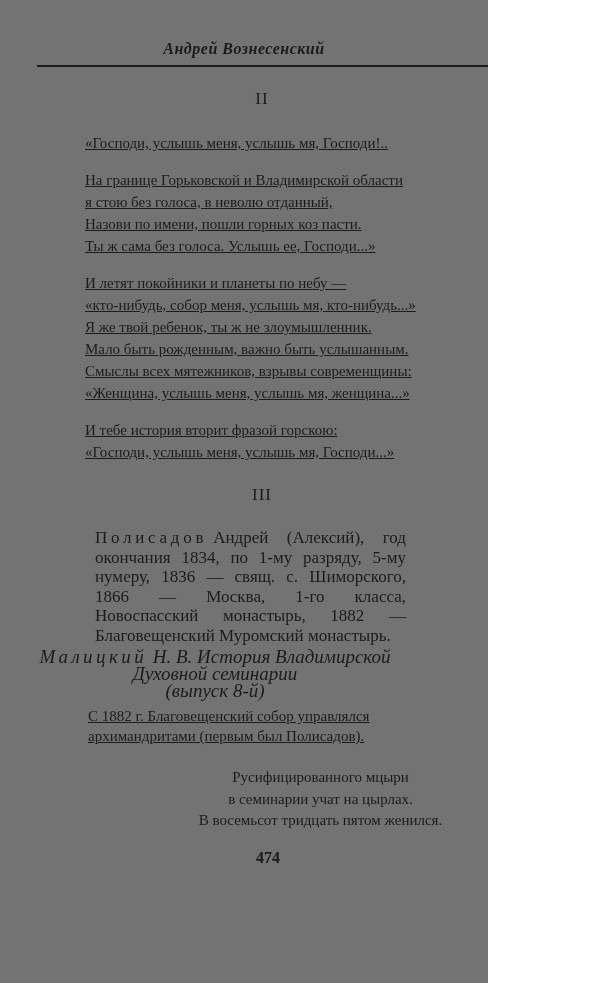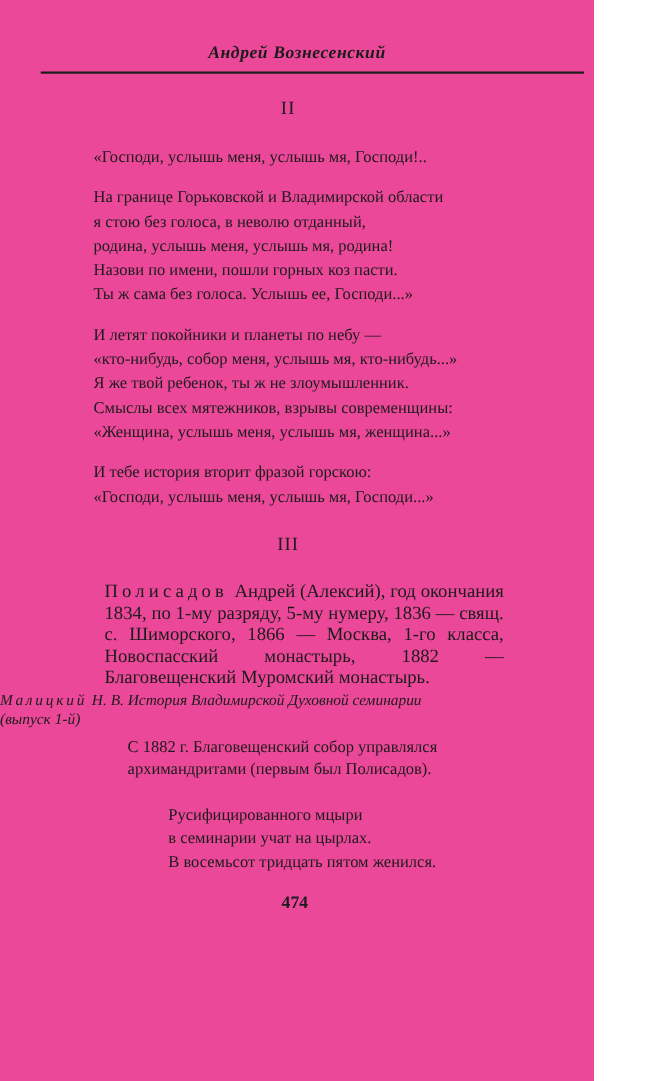--- a/index.html
+++ b/index.html
@@ -2,23 +2,23 @@
 <html lang="ru"><head>
 <meta charset="utf-8">
 <style>
   html, body {
     margin: 0;
     padding: 0;
     background: #ffffff;
   }
   .page {
     position: relative;
-    width: 540px;
+    width: 488px;
     height: 983px;
-    background: #ec4899;
+    background: #737373;
     color: #1b1b1b;
     font-family: "Liberation Serif", "DejaVu Serif", serif;
     overflow: hidden;
   }
   .running-header {
     padding-top: 40px;
     text-align: center;
     font-style: italic;
     font-weight: bold;
     font-size: 16px;
@@ -40,53 +40,56 @@
     font-size: 17px;
     line-height: 20px;
     letter-spacing: 1px;
   }
   .poem {
     margin-top: 23px;
     margin-left: 85px;
     font-size: 15px;
     line-height: 22px;
   }
-  .stanza { margin-bottom: 15px; }
+  .stanza { margin-bottom: 15px; text-decoration: underline; }
   .stanza:last-child { margin-bottom: 0; }
   .section-heading.third { }
   .prose {
     margin-top: 23px;
     margin-left: 95px;
     margin-right: 82px;
     text-align: justify;
     font-size: 17px;
     line-height: 19.5px;
   }
   .spaced-word { letter-spacing: 0.22em; margin-right: 0.35em; }
   .attribution {
     margin-top: 3px;
     margin-right: 70px;
-    text-align: left;
+    text-align: center;
     font-style: italic;
-    font-size: 14px;
+    font-size: 19px;
     line-height: 17px;
+    padding-left: 12px;
   }
   .attribution .spaced-word { letter-spacing: 0.18em; margin-right: 0.3em; }
   .prose-plain {
     margin-top: 7px;
-    margin-left: 116px;
+    margin-left: 88px;
     margin-right: 70px;
     font-size: 15px;
     line-height: 20px;
+    text-decoration: underline;
   }
   .tercet {
     margin-top: 21px;
     margin-left: 153px;
     font-size: 15px;
     line-height: 21.5px;
+    text-align: center;
   }
   .page-number {
     width: 536px;
     margin-top: 17px;
     text-align: center;
     font-weight: bold;
     font-size: 16px;
   }
 </style>
 </head>
@@ -100,48 +103,48 @@
 
   <div class="section-heading">II</div>
 
   <div class="poem">
     <div class="stanza">
         <div class="poem-line">«Господи, услышь меня, услышь мя, Господи!..</div>
       </div>
     <div class="stanza">
         <div class="poem-line">На границе Горьковской и Владимирской области</div>
         <div class="poem-line">я стою без голоса, в неволю отданный,</div>
-        <div class="poem-line">родина, услышь меня, услышь мя, родина!</div>
         <div class="poem-line">Назови по имени, пошли горных коз пасти.</div>
         <div class="poem-line">Ты ж сама без голоса. Услышь ее, Господи...»</div>
       </div>
     <div class="stanza">
         <div class="poem-line">И летят покойники и планеты по небу —</div>
         <div class="poem-line">«кто-нибудь, собор меня, услышь мя, кто-нибудь...»</div>
         <div class="poem-line">Я же твой ребенок, ты ж не злоумышленник.</div>
+        <div class="poem-line">Мало быть рожденным, важно быть услышанным.</div>
         <div class="poem-line">Смыслы всех мятежников, взрывы современщины:</div>
         <div class="poem-line">«Женщина, услышь меня, услышь мя, женщина...»</div>
       </div>
     <div class="stanza">
         <div class="poem-line">И тебе история вторит фразой горскою:</div>
         <div class="poem-line">«Господи, услышь меня, услышь мя, Господи...»</div>
       </div>
   </div>
 
   <div class="section-heading third">III</div>
 
   <div class="prose">
     <span class="spaced-word">Полисадов</span><span>Андрей (Алексий), год окончания 1834, по 1-му разряду, 5-му нумеру, 1836 — свящ. с. Шиморского, 1866 — Москва, 1-го класса, Новоспасский монастырь, 1882 — Благовещенский Муромский монастырь.</span>
   </div>
 
   <div class="attribution">
     <div>
       <span class="spaced-word">Малицкий</span><span>Н. В. История Владимирской Духовной семинарии</span>
     </div>
-    <div>(выпуск 1-й)</div>
+    <div>(выпуск 8-й)</div>
   </div>
 
   <div class="prose-plain">С 1882 г. Благовещенский собор управлялся архимандритами (первым был Полисадов).</div>
 
 
   <div class="tercet">
       <div class="poem-line">Русифицированного мцыри</div>
       <div class="poem-line">в семинарии учат на цырлах.</div>
       <div class="poem-line">В восемьсот тридцать пятом женился.</div>
     </div>

